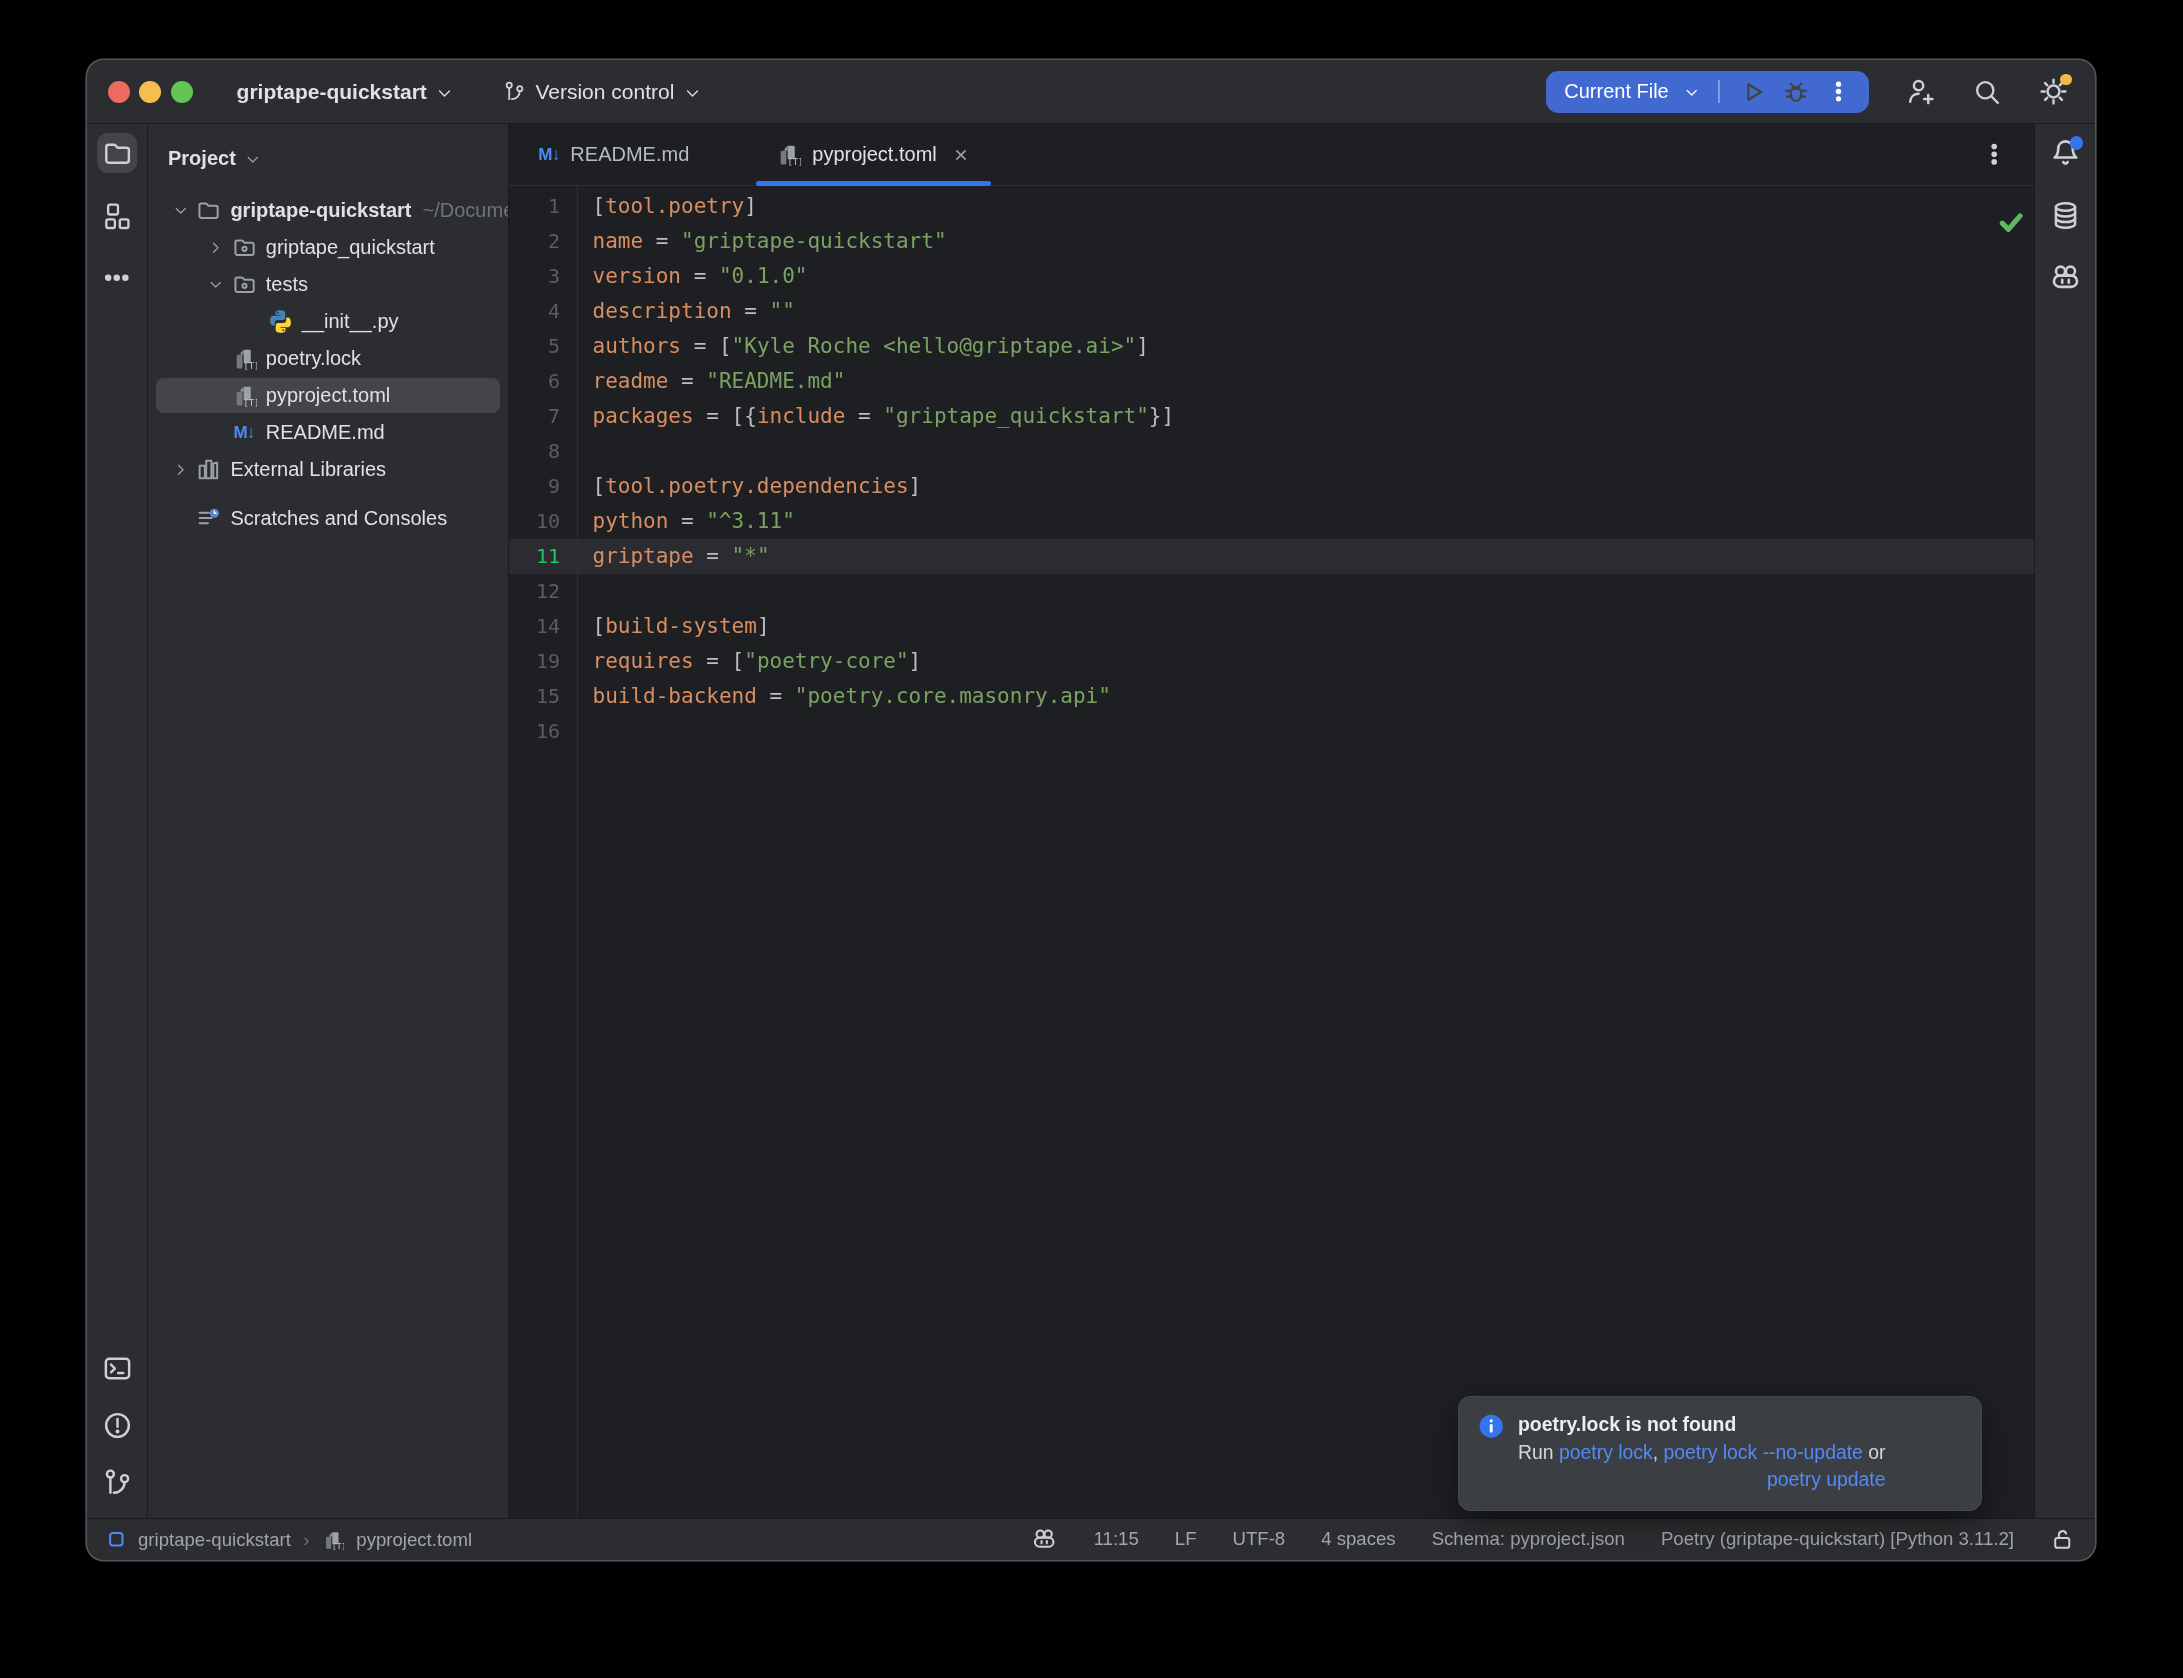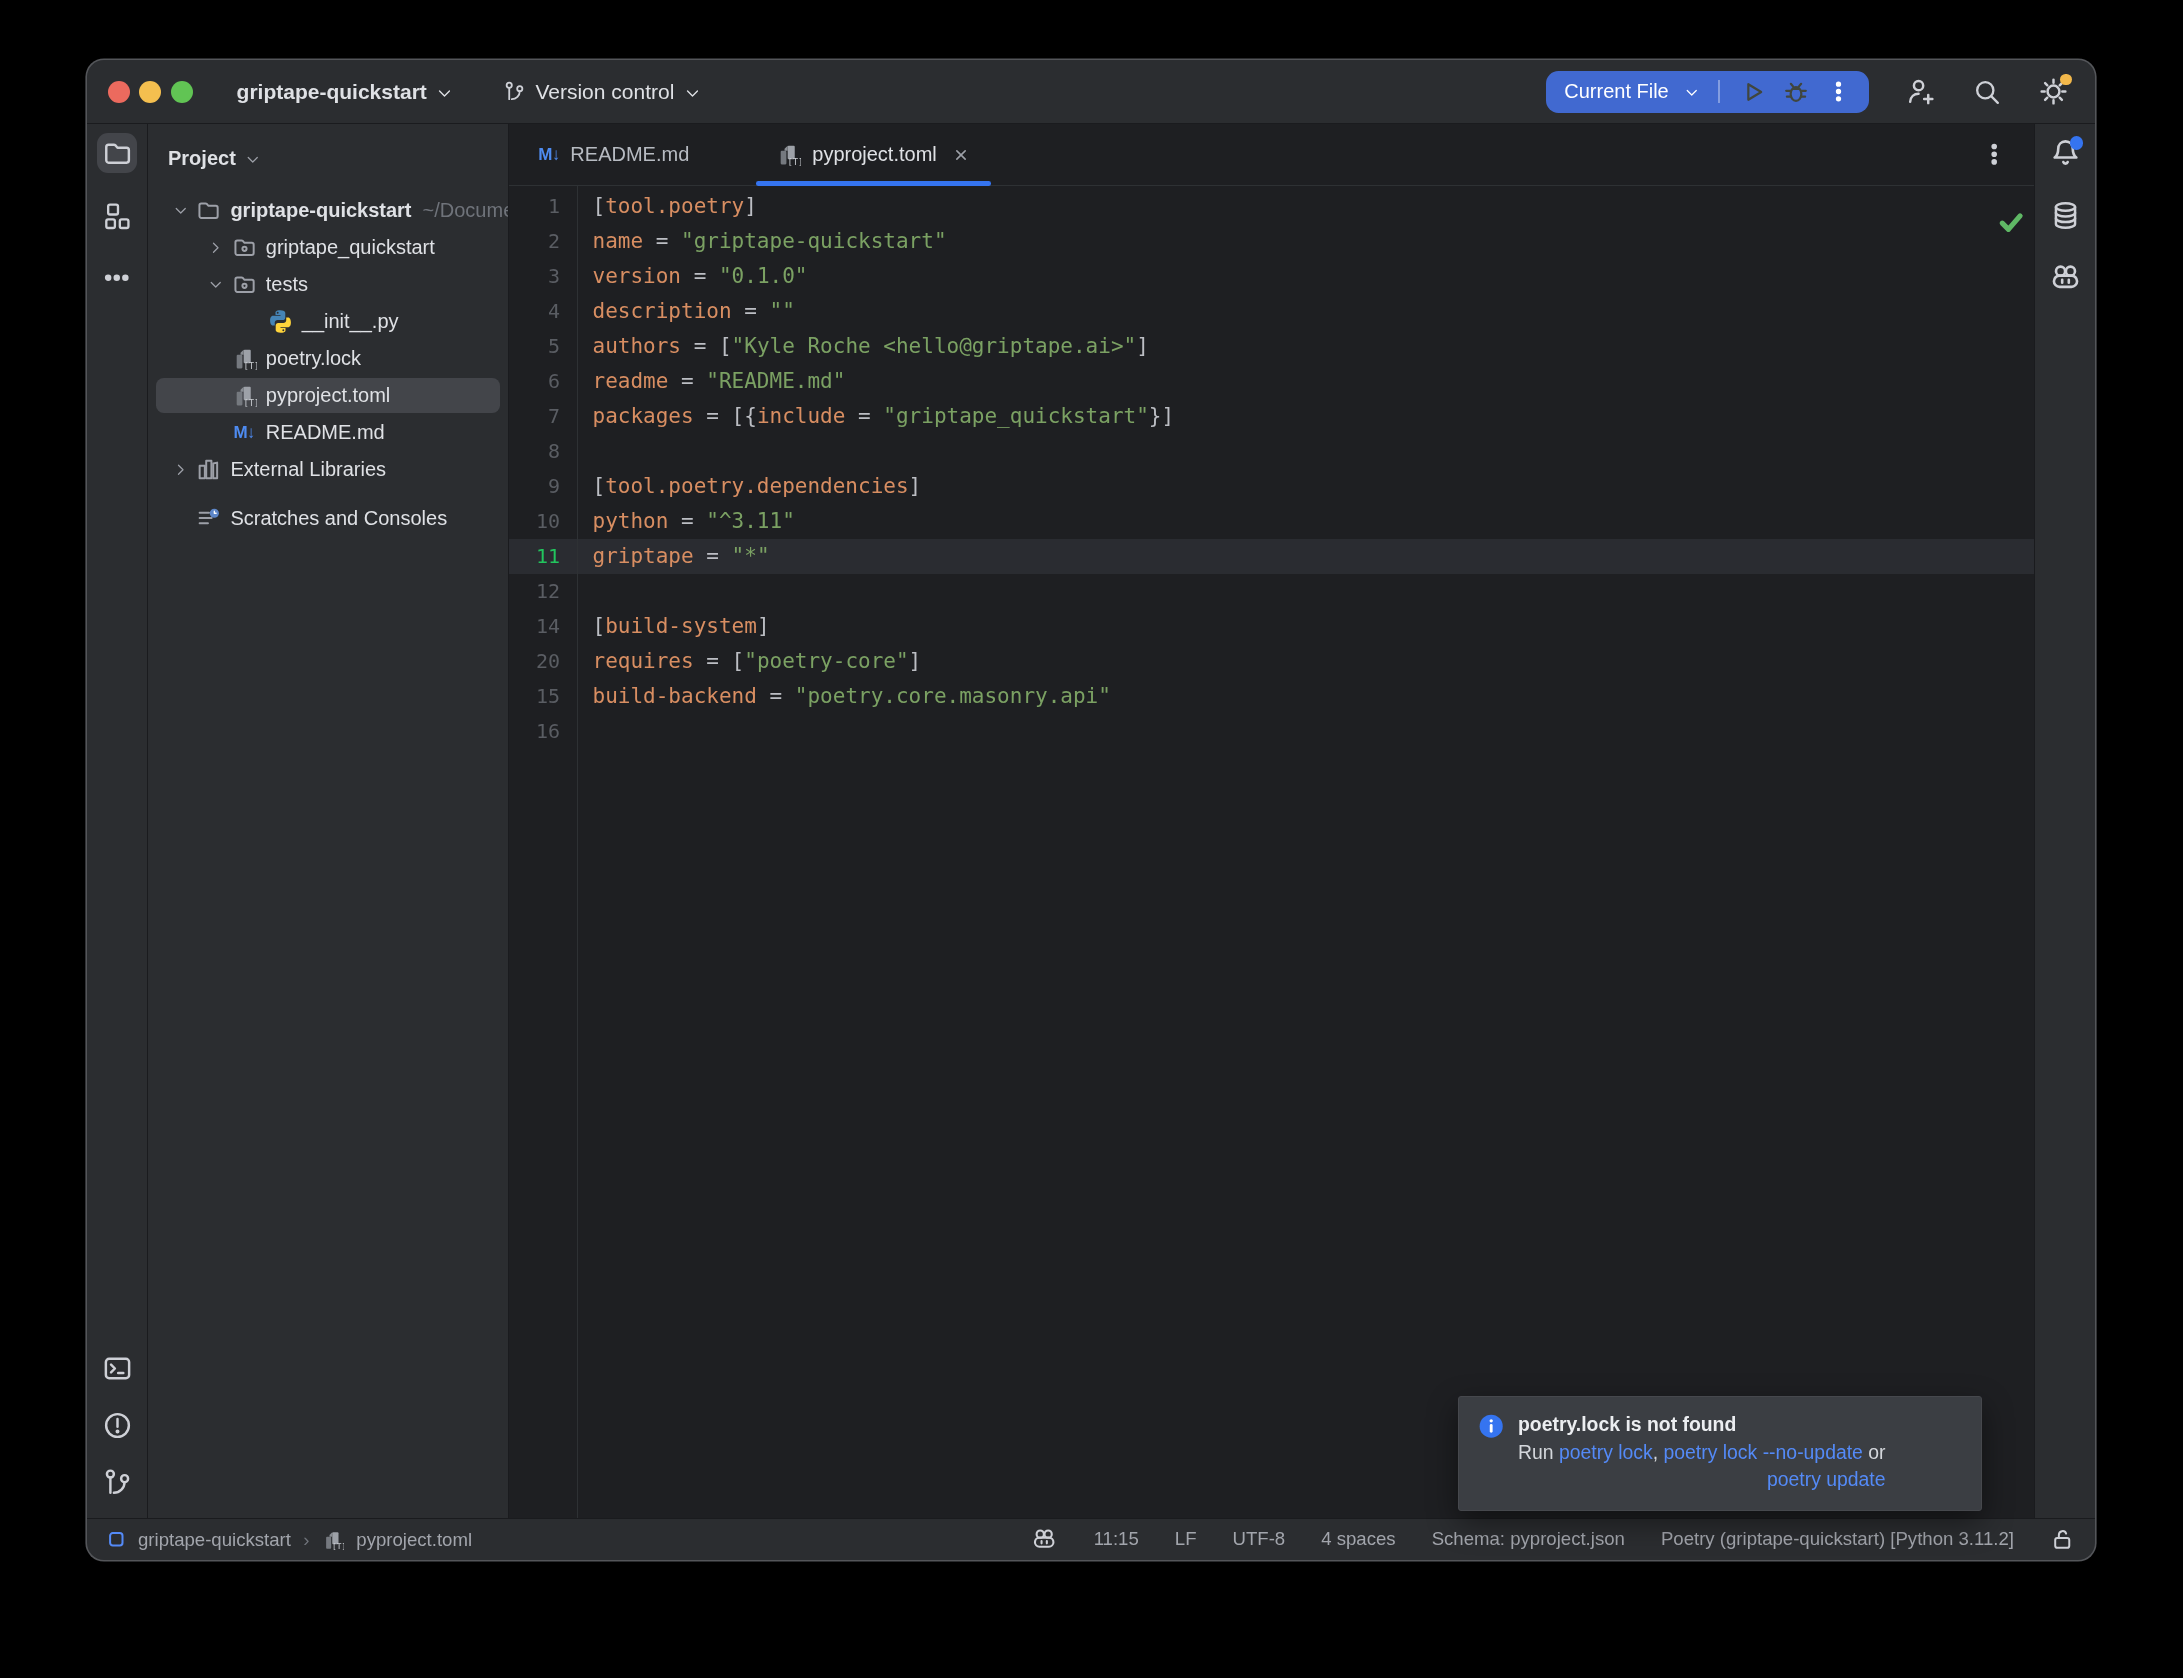--- a/index.html
+++ b/index.html
@@ -65,21 +65,21 @@
   .code-row{display:flex;height:35px;line-height:35px;font-family:"DejaVu Sans Mono",monospace;font-size:21px;}
   .code-row.current{background:#2A2C31;}
   .gutter{flex:0 0 68px;text-align:right;padding-right:17px;color:#5A5D63;font-size:20px;}
   .code-row.current .gutter{color:#22c55e;}
   .code-text{padding-left:15.5px;white-space:pre;}
   .tk-key{color:#D88E62;} .tk-str{color:#7BA163;} .tk-punc{color:#BCBEC4;}
   .inspect-ok{position:absolute;top:22px;right:9.3px;}
 
   
   .notification{position:absolute;left:1371px;top:1336px;width:524px;background:#3B3E43;border:0.8px solid #46484D;
-    border-radius:3px;padding:14px 20px 17px 18.6px;display:flex;gap:14px;box-shadow:0 11px 31px rgba(0,0,0,.45);z-index:5;}
+    border-radius:12px;padding:14px 20px 17px 18.6px;display:flex;gap:14px;box-shadow:0 11px 31px rgba(0,0,0,.45);z-index:5;}
   .notif-body{font-size:19.4px;line-height:27px;color:#D4D7DC;text-align:right;}
   .notif-title{font-weight:700;color:#ECEEF1;margin-bottom:1.6px;font-size:19.4px;line-height:26px;}
   .notif-link{color:var(--link);cursor:pointer;}
 
   
   .statusbar{flex:0 0 42px;display:flex;align-items:center;padding:0 20px;border-top:0.8px solid var(--border);
     font-size:18.6px;color:#A2A5AC;}
   .crumbs{display:flex;align-items:center;gap:12.4px;}
   .crumbs .sep{color:var(--txt3);font-size:18.6px;}
   .sb-right{margin-left:auto;display:flex;align-items:center;gap:36px;}
@@ -439,21 +439,21 @@
           </div>
           <div class="code-row">
             <span class="gutter">12</span>
             <span class="code-text"></span>
           </div>
           <div class="code-row">
             <span class="gutter">14</span>
             <span class="code-text"><span class="tk-punc">[</span><span class="tk-key">build-system</span><span class="tk-punc">]</span></span>
           </div>
           <div class="code-row">
-            <span class="gutter">20</span>
+            <span class="gutter">19</span>
             <span class="code-text"><span class="tk-key">requires</span><span class="tk-punc"> = [</span><span class="tk-str">"poetry-core"</span><span class="tk-punc">]</span></span>
           </div>
           <div class="code-row">
             <span class="gutter">15</span>
             <span class="code-text"><span class="tk-key">build-backend</span><span class="tk-punc"> = </span><span class="tk-str">"poetry.core.masonry.api"</span></span>
           </div>
           <div class="code-row">
             <span class="gutter">16</span>
             <span class="code-text"></span>
           </div>

